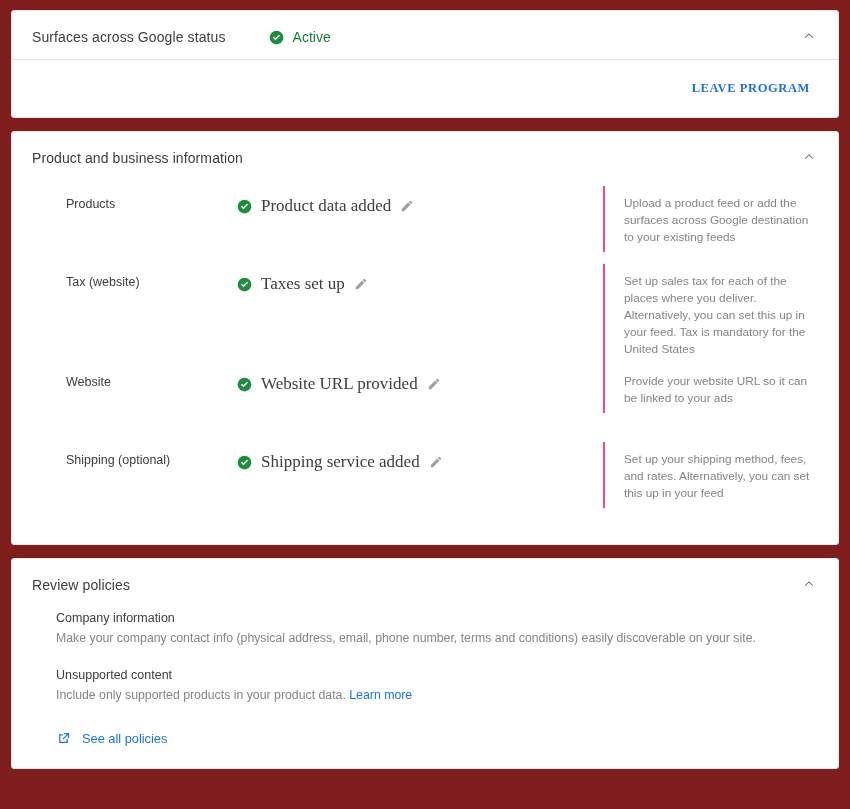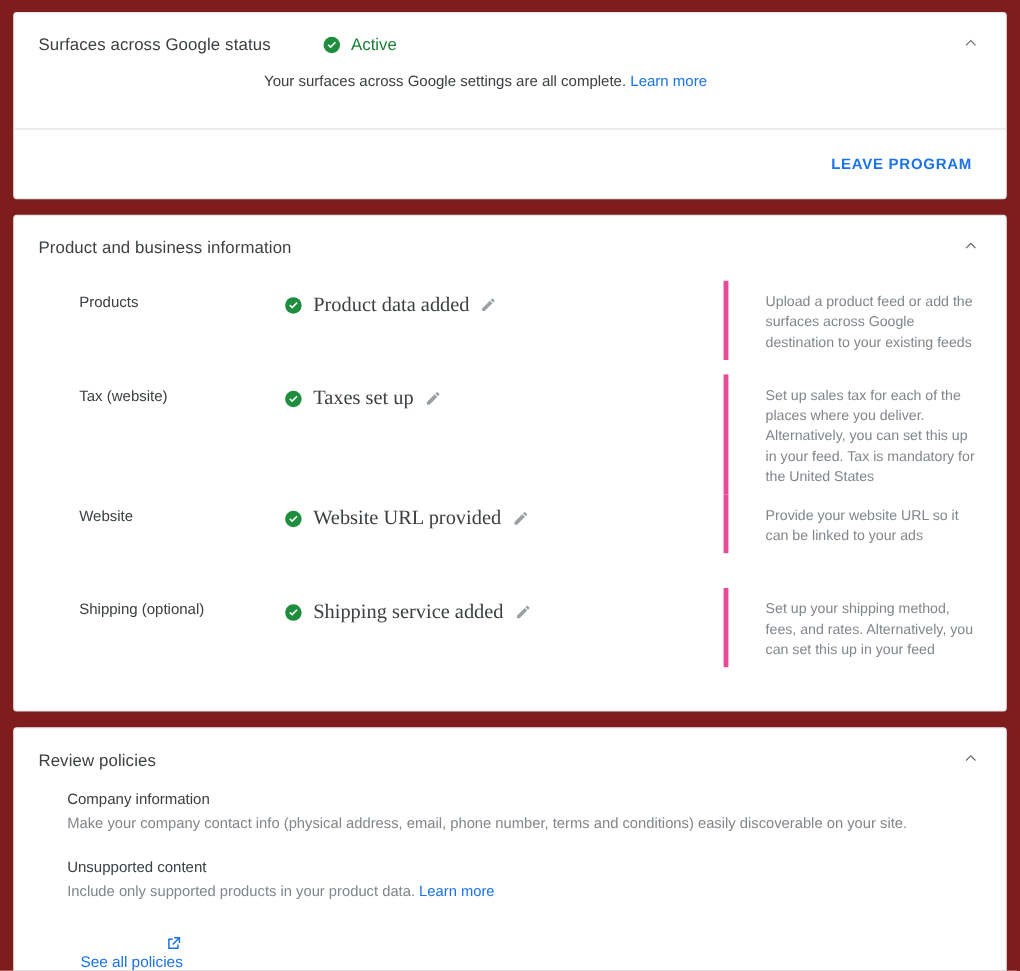--- a/index.html
+++ b/index.html
@@ -107,21 +107,21 @@
   }
   .text-button {
     color: #1a73e8;
     font-size: 12.5px;
     font-weight: bold;
     letter-spacing: .6px;
     background: none;
     border: none;
     cursor: pointer;
     padding: 8px 8px;
-    font-family: Liberation Sans, sans-serif;
+    font-family: Liberation Serif, serif;
   }
 
   
   .rows { padding: 6px 0 24px 0; margin-left: 34px; }
   .prow {
     display: flex;
     align-items: flex-start;
     padding: 0 20px;
     min-height: 78px;
   }
@@ -147,22 +147,22 @@
   .pencil {
     margin-left: 9px;
     width: 14px;
     height: 14px;
     cursor: pointer;
     display: block;
   }
   .prow-desc {
     width: 215px;
     flex: 0 0 215px;
-    border-left: 4px solid #ec4899;
-    padding: 9px 0 6px 31px;
+    border-left: 2px solid #ec4899;
+    padding: 9px 0 6px 19px;
     font-size: 11.8px;
     line-height: 17px;
     color: #80868b;
   }
 
   
   .policy-body { padding: 4px 20px 0 20px; margin-left: 24px; }
   .policy-block { margin-bottom: 21px; }
   .policy-block:last-of-type { margin-bottom: 0; }
   .policy-h {
@@ -170,25 +170,24 @@
     color: #3c4043;
     margin-bottom: 5px;
   }
   .policy-p {
     font-size: 12.3px;
     color: #80868b;
     line-height: 17px;
   }
   .see-all {
     display: flex;
-    align-items: flex-end;
+    align-items: center;
     margin: 27px 0 22px 0;
     cursor: pointer;
     width: fit-content;
-    flex-direction: column;
   }
   .ext-icon { width: 15px; height: 15px; display: block; }
   .see-all-label {
     color: #1a73e8;
     font-size: 12.8px;
     margin-left: 11px;
   }
 </style>
 </head>
 <body>
@@ -207,26 +206,20 @@
         <span class="status-label">Active</span>
       </div>
 
       <div class="chevron">
         <svg width="16" height="16" viewBox="0 0 24 24">
           <path d="M12 9.2 5.6 15.6l1 1L12 11.2l5.4 5.4 1-1z" fill="#5f6368"></path>
         </svg>
       </div>
     </div>
 
-    <div class="status-body">
-      <div class="status-msg">
-        <span>Your surfaces across Google settings are all complete.</span>
-        <a class="link" href="#">Learn more</a>
-      </div>
-    </div>
 
     <div class="divider"></div>
 
     <div class="card-actions">
       <button class="text-button">LEAVE PROGRAM</button>
     </div>
   </div>
 
   <div class="card">
     <div class="card-header">

